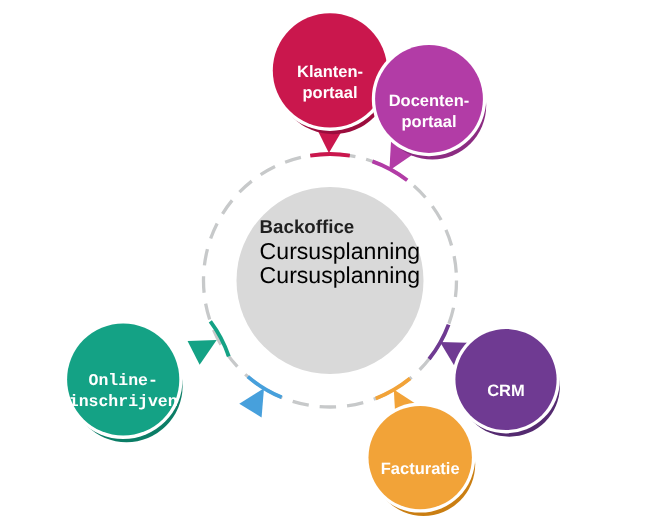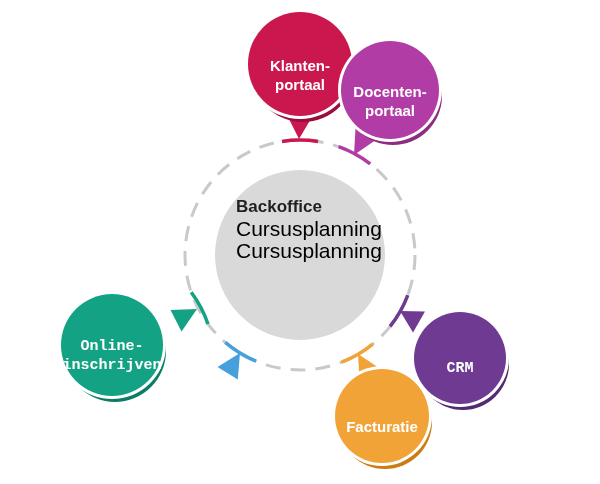--- a/index.html
+++ b/index.html
@@ -86,21 +86,21 @@
 
   <div class="bubble" style="left: 61px; top: 294px; width: 102px; height: 102px; font-family: Liberation Mono, monospace; --c: #14a285; --s: #0b7d66;">
     <span class="bshadow"></span>
     <span class="bface">
       <span class="blabel">Online-
 inschrijven</span>
     </span>
   </div>
 
 
-  <div class="bubble" style="left: 414px; top: 312px; width: 92px; height: 92px; font-family: Liberation Mono, monospace; --c: #6f3a92; --s: #542a70;">
+  <div class="bubble" style="left: 414px; top: 299px; width: 92px; height: 92px; --c: #6f3a92; --s: #542a70;">
     <span class="bshadow"></span>
     <span class="bface">
       <span class="blabel">CRM</span>
     </span>
   </div>
 
   <div class="bubble" style="left: 335px; top: 369px; width: 94px; height: 94px; --c: #f2a338; --s: #ca7e12;">
     <span class="bshadow"></span>
     <span class="bface">
       <span class="blabel">Facturatie</span>

